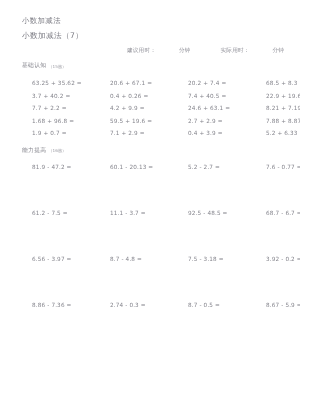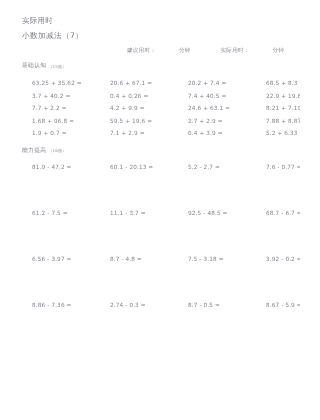--- a/index.html
+++ b/index.html
@@ -102,21 +102,21 @@
     letter-spacing: 0.15px;
     white-space: nowrap;
     line-height: 12px;
   }
 </style>
 </head>
 <body>
 
 <div class="page">
 
-  <div class="doc-title">实际用时</div>
+  <div class="doc-title">小数加减法</div>
   <div class="doc-subtitle">小数加减法（7）</div>
 
   <div class="timebar">
     <span class="tb-label">建议用时：</span>
     <span class="tb-blank"></span>
     <span class="tb-unit">分钟</span>
     <span class="tb-gap"></span>
     <span class="tb-label">实际用时：</span>
     <span class="tb-blank"></span>
     <span class="tb-unit">分钟</span>

